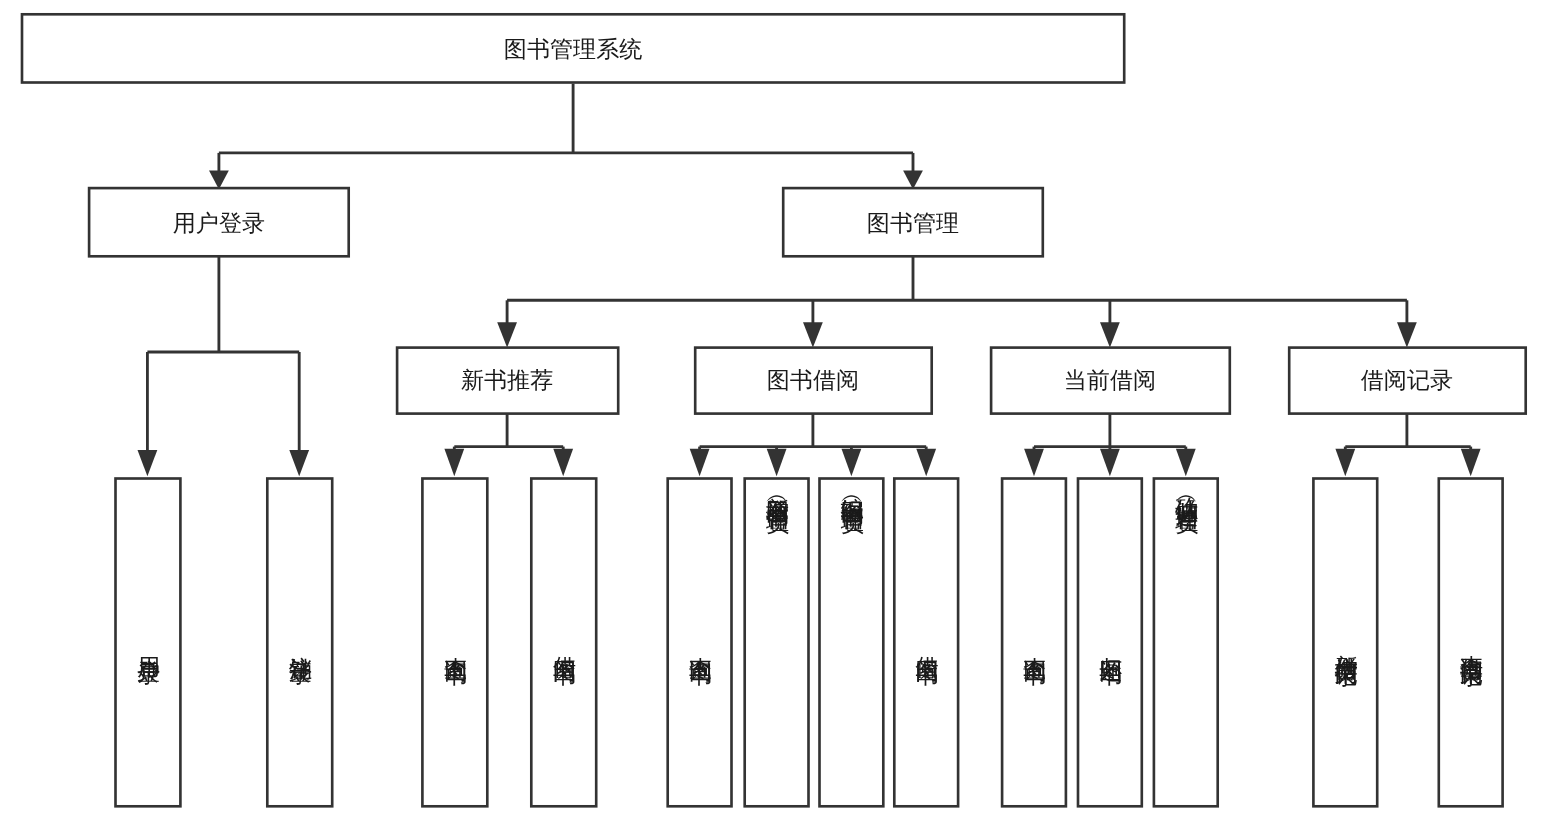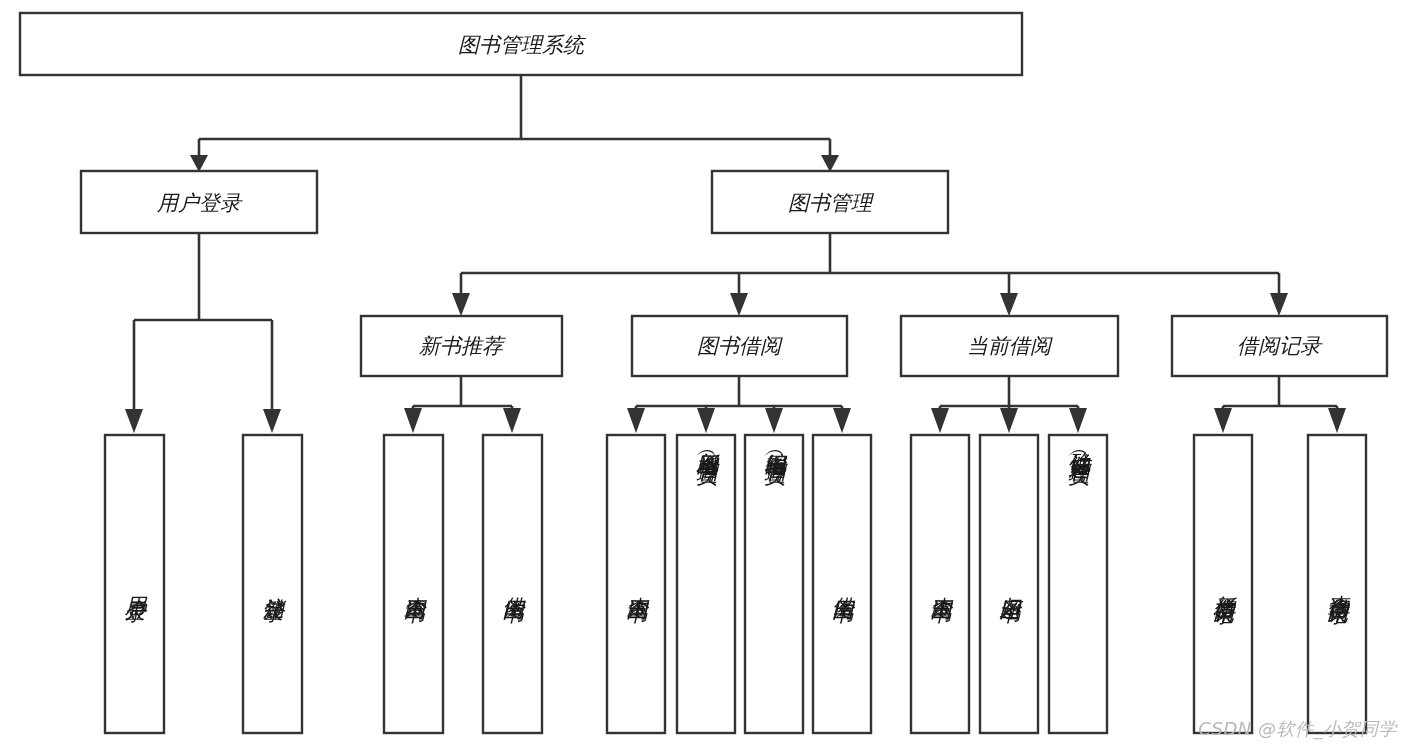--- a/index.html
+++ b/index.html
@@ -11,21 +11,20 @@
     width: 1405px;
     height: 747px;
     font-family: "DejaVu Sans", "Liberation Sans", sans-serif;
     overflow: hidden;
   }
   #diagram-root {
     position: relative;
     width: 1405px;
     height: 747px;
     background: #ffffff;
-    font-style: italic;
   }
   svg.diagram-canvas {
     position: absolute;
     top: 0;
     left: 0;
     width: 1405px;
     height: 747px;
     display: block;
   }
   .node-box {
@@ -242,15 +241,14 @@
     <span class="leaf-label">确认归还（管理员）</span>
   </div>
 
   <div class="leaf-label-wrap" style="left:1194px; top:435px; width:58px; height:298px;">
     <span class="leaf-label">新增借阅记录</span>
   </div>
   <div class="leaf-label-wrap" style="left:1308px; top:435px; width:58px; height:298px;">
     <span class="leaf-label">查询借阅记录</span>
   </div>
 
-  <div class="watermark">CSDN @软件_小贺同学</div>
 
 </div>
 
 </body></html>

